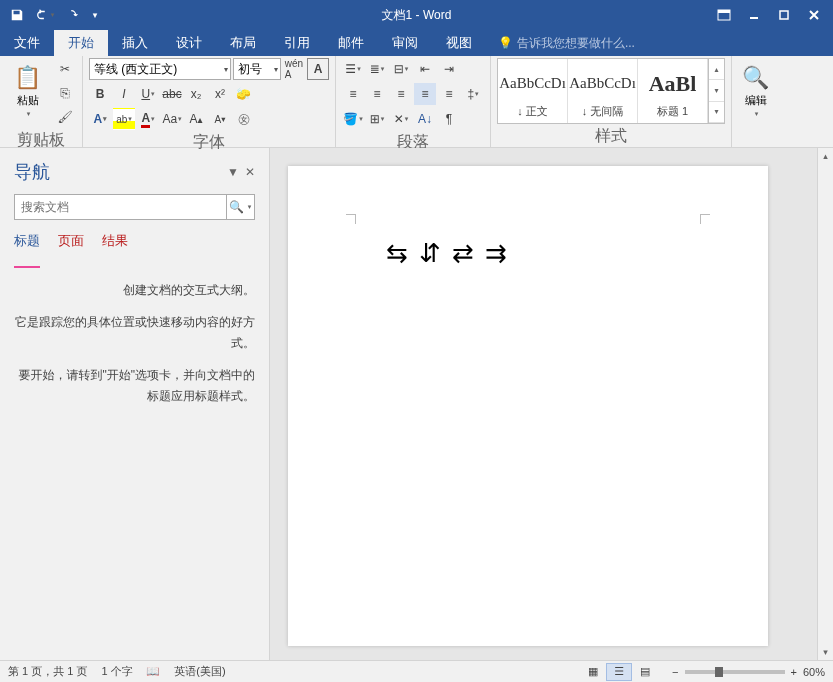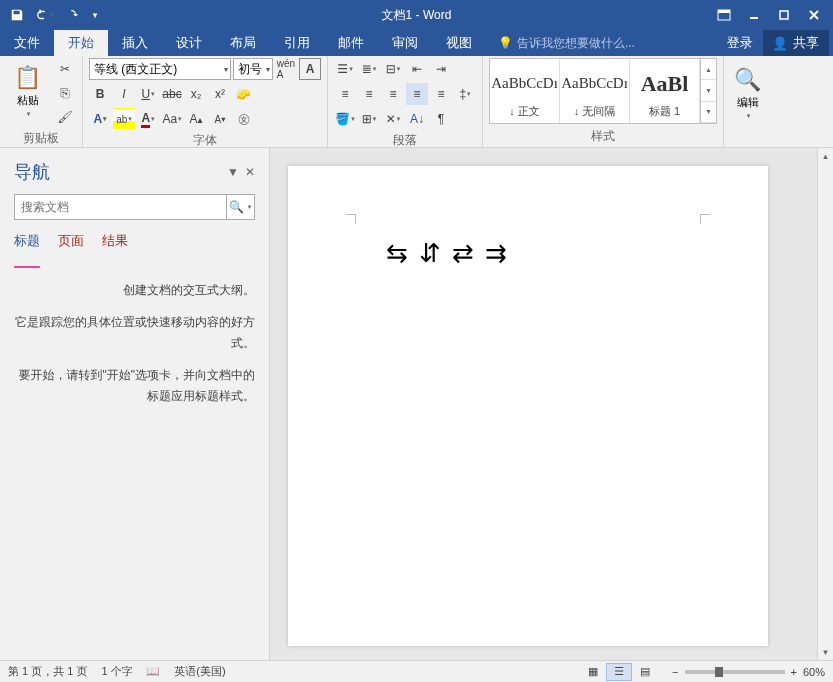--- a/index.html
+++ b/index.html
@@ -19,32 +19,32 @@
 .menu-tab.file { background: #2b579a; }
 .menu-tab.active { background: #f1f1f1; color: #2b579a; }
 .tell-me { display: flex; align-items: center; gap: 4px; color: #b8c7e0; padding-left: 12px; font-size: 12px; }
 .menu-right { margin-left: auto; display: flex; align-items: center; gap: 0; padding-right: 4px; }
 .login { padding: 0 10px; }
 .share { background: #1e3f73; padding: 0 10px; display: flex; align-items: center; gap: 4px; height: 100%; }
 
 
 .ribbon { height: 92px; background: #f1f1f1; border-bottom: 1px solid #d4d4d4; display: flex; }
 .group { border-right: 1px solid #d4d4d4; padding: 2px 6px 0; display: flex; flex-direction: column; position: relative; }
-.group-label { text-align: center; font-size: 12px; color: #666; padding: 2px 0; margin-top: auto; position: relative; }
+.group-label { text-align: center; font-size: 16px; color: #666; padding: 2px 0; margin-top: auto; position: relative; }
 .group-body { display: flex; gap: 4px; flex: 1; }
 .big-btn { display: flex; flex-direction: column; align-items: center; justify-content: center; width: 44px; height: 66px; gap: 2px; }
 .big-btn .icon { font-size: 22px; }
 .big-btn .lbl { font-size: 11px; }
 .col { display: flex; flex-direction: column; gap: 2px; }
 .row { display: flex; gap: 2px; align-items: center; }
 .sbtn { width: 22px; height: 22px; display: flex; align-items: center; justify-content: center; color: #444; border: 1px solid transparent; }
 .combo { height: 22px; border: 1px solid #ababab; background: #fff; display: flex; align-items: center; padding: 0 4px; font-size: 12px; position: relative; }
 .combo .dd { position: absolute; right: 2px; font-size: 8px; color: #555; }
 .font-combo { width: 142px; }
-.size-combo { width: 40px; }
+.size-combo { width: 48px; }
 .dd-small { font-size: 7px; color: #666; margin-left: 1px; }
 
 
 .styles-group .group-body { align-items: flex-start; }
 .style-gallery { display: flex; border: 1px solid #c0c0c0; background: #fff; height: 66px; }
 .style-item { width: 70px; border-right: 1px solid #e0e0e0; display: flex; flex-direction: column; align-items: center; justify-content: center; padding: 4px 2px; }
 .style-item:last-child { border-right: none; }
 .style-preview { font-family: "Times New Roman", serif; font-size: 15px; color: #333; flex: 1; display: flex; align-items: center; }
 .style-preview.big { font-size: 22px; font-weight: bold; }
 .style-name { font-size: 11px; color: #444; }
@@ -148,27 +148,20 @@
   <div class="menu-tab">设计</div>
   <div class="menu-tab">布局</div>
   <div class="menu-tab">引用</div>
   <div class="menu-tab">邮件</div>
   <div class="menu-tab">审阅</div>
   <div class="menu-tab">视图</div>
   <div class="tell-me">
     <span>💡</span>
     <span>告诉我您想要做什么...</span>
   </div>
-  <div class="menu-right">
-    <div class="menu-tab login">登录</div>
-    <div class="share">
-      <span>👤</span>
-      <span>共享</span>
-    </div>
-  </div>
 </div>
 
 <div class="ribbon">
 
   <div class="group">
     <div class="group-body">
       <div class="big-btn">
         <span class="icon">📋</span>
         <span class="lbl">粘贴</span>
         <span class="dd-small">▾</span>

